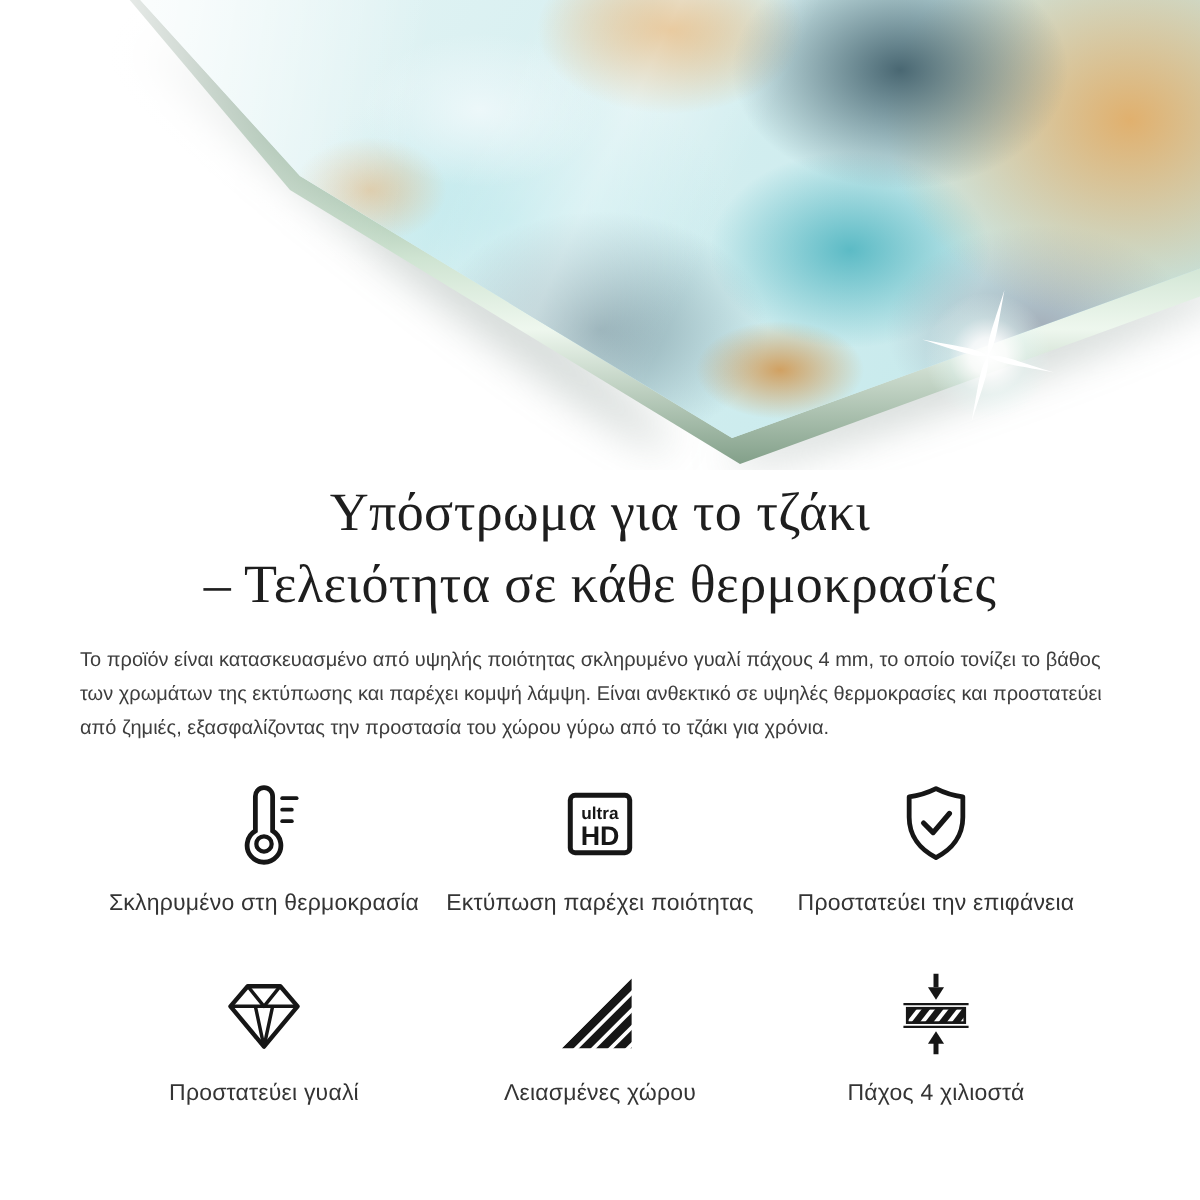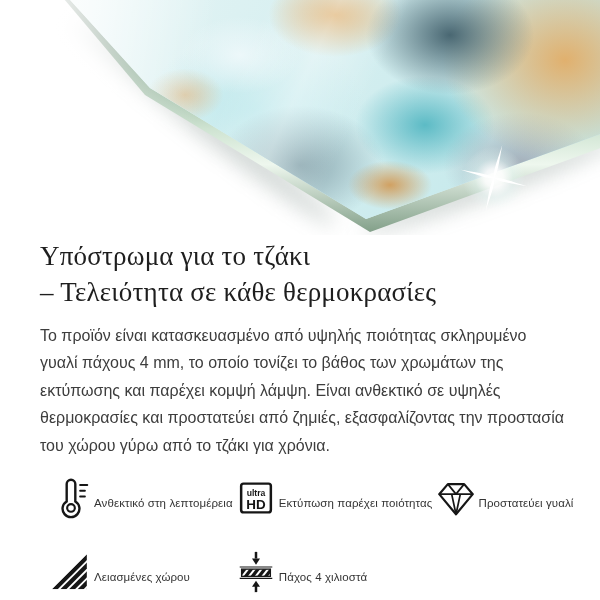--- a/index.html
+++ b/index.html
@@ -47,33 +47,33 @@
     position:absolute;inset:0;border-radius:50%;
     background:radial-gradient(circle,rgba(255,255,255,1) 0%,rgba(255,255,255,.85) 18%,rgba(230,248,245,.4) 38%,rgba(255,255,255,0) 62%);
   }
   .sparkle svg{position:absolute;inset:0;transform:rotate(14deg);}
   
   .content{padding:0 40px;}
   .page-title{
     margin:4px 0 11px 0;
     font-family:"Liberation Serif","DejaVu Serif",serif;
     font-weight:400;color:#1e1e1e;
-    font-size:27px;line-height:1.33;letter-spacing:.2px;
+    font-size:27px;line-height:1.33;letter-spacing:.2px;text-align:center;
   }
   .page-desc{
     margin:0;width:524px;
-    font-size:16px;line-height:1.72;color:#3d3d3d;
+    font-size:10px;line-height:1.72;color:#3d3d3d;
   }
   
   .features{
     margin:14px 8px 0 8px;
     display:grid;grid-template-columns:repeat(3,1fr);
     row-gap:24px;
   }
-  .feature{display:flex;flex-direction:row;align-items:center;}
+  .feature{display:flex;flex-direction:column;align-items:center;}
   .ficon{height:50px;display:flex;align-items:center;justify-content:center;}
   .flabel{margin-top:9px;font-size:11.5px;color:#343434;letter-spacing:.1px;white-space:nowrap;}
   .badge-text{font-family:"Liberation Sans",sans-serif;font-weight:bold;fill:#161616;}
 </style>
 </head>
 <body>
 
 <div>
 
   <div class="hero">
@@ -104,34 +104,43 @@
       <div class="feature">
         <span class="ficon">
           <svg viewBox="0 0 48 48" width="46" height="46" fill="none" stroke="#161616" stroke-linecap="round">
             <path stroke-width="2.5" d="M19.5 9.5 a4.5 4.5 0 0 1 9 0 V27.6 a8.8 8.8 0 1 1 -9 0 Z"></path>
             <circle cx="24" cy="34.4" r="4" stroke-width="2.2"></circle>
             <line x1="33.5" y1="10.5" x2="41" y2="10.5" stroke-width="2"></line>
             <line x1="33.5" y1="16.5" x2="38.5" y2="16.5" stroke-width="2"></line>
             <line x1="33.5" y1="22.5" x2="38.5" y2="22.5" stroke-width="2"></line>
           </svg>
         </span>
-        <span class="flabel">Ανθεκτικό στη λεπτομέρεια</span>
+        <span class="flabel">Σκληρυμένο στη θερμοκρασία</span>
       </div>
 
       <div class="feature">
         <span class="ficon">
           <svg viewBox="0 0 48 48" width="46" height="46">
             <rect x="8.5" y="9" width="31" height="30" rx="2.5" fill="none" stroke="#161616" stroke-width="2.6"></rect>
             <text class="badge-text" x="24" y="21.5" font-size="9" text-anchor="middle">ultra</text>
             <text class="badge-text" x="24" y="35" font-size="14" text-anchor="middle">HD</text>
           </svg>
         </span>
         <span class="flabel">Εκτύπωση παρέχει ποιότητας</span>
       </div>
 
+      <div class="feature">
+        <span class="ficon">
+          <svg viewBox="0 0 48 48" width="46" height="46" fill="none" stroke="#161616" stroke-linecap="round" stroke-linejoin="round">
+            <path stroke-width="2.5" d="M24 5.5 C29 8 33.5 9.2 38 9.8 V20.5 C38 30.5 32 37.5 24 41.5 C16 37.5 10 30.5 10 20.5 V9.8 C14.5 9.2 19 8 24 5.5 Z"></path>
+            <path stroke-width="2.7" d="M17.5 23.5 L22.5 28.5 L31 18.5"></path>
+          </svg>
+        </span>
+        <span class="flabel">Προστατεύει την επιφάνεια</span>
+      </div>
 
       <div class="feature">
         <span class="ficon">
           <svg viewBox="0 0 48 48" width="46" height="46" fill="none" stroke="#161616" stroke-linejoin="round">
             <path stroke-width="2.3" d="M15.5 9.5 H32.5 L41.5 20 L24 41 L6.5 20 Z"></path>
             <path stroke-width="1.8" d="M6.5 20 H41.5"></path>
             <path stroke-width="1.8" d="M15.5 9.5 L24 20 L32.5 9.5"></path>
             <path stroke-width="1.8" d="M24 41 L19.5 20 M24 41 L28.5 20"></path>
           </svg>
         </span>

